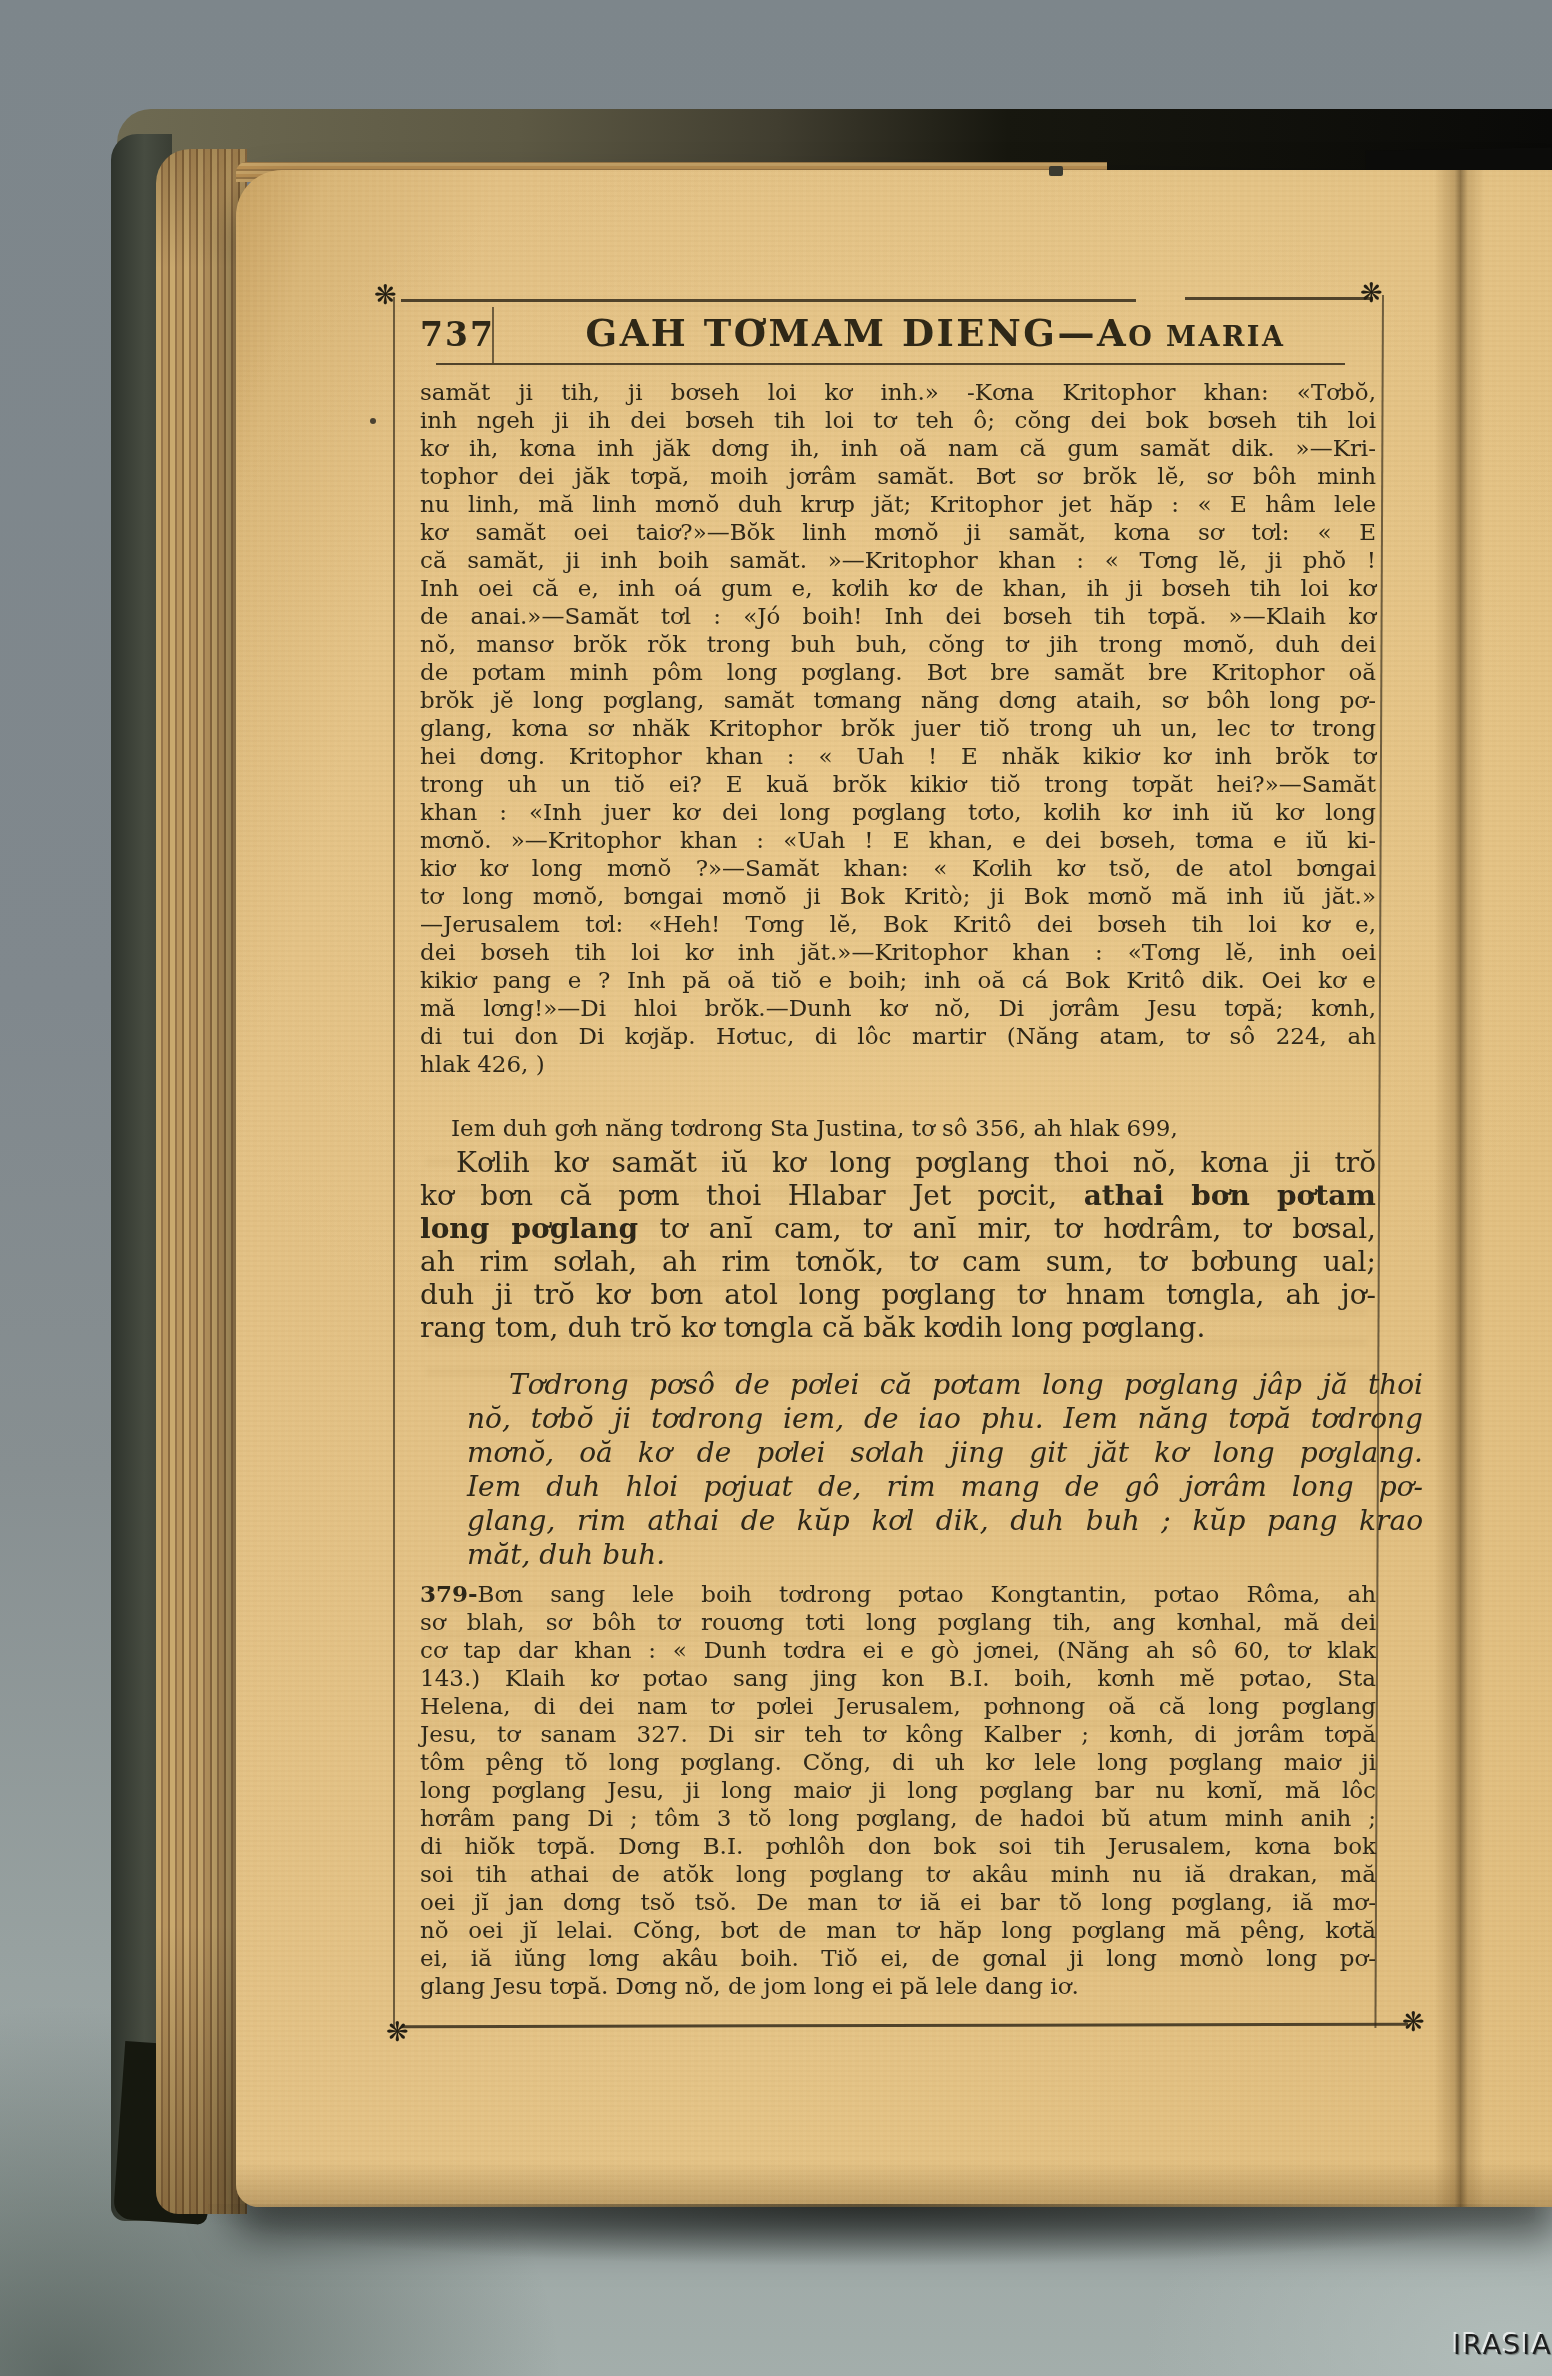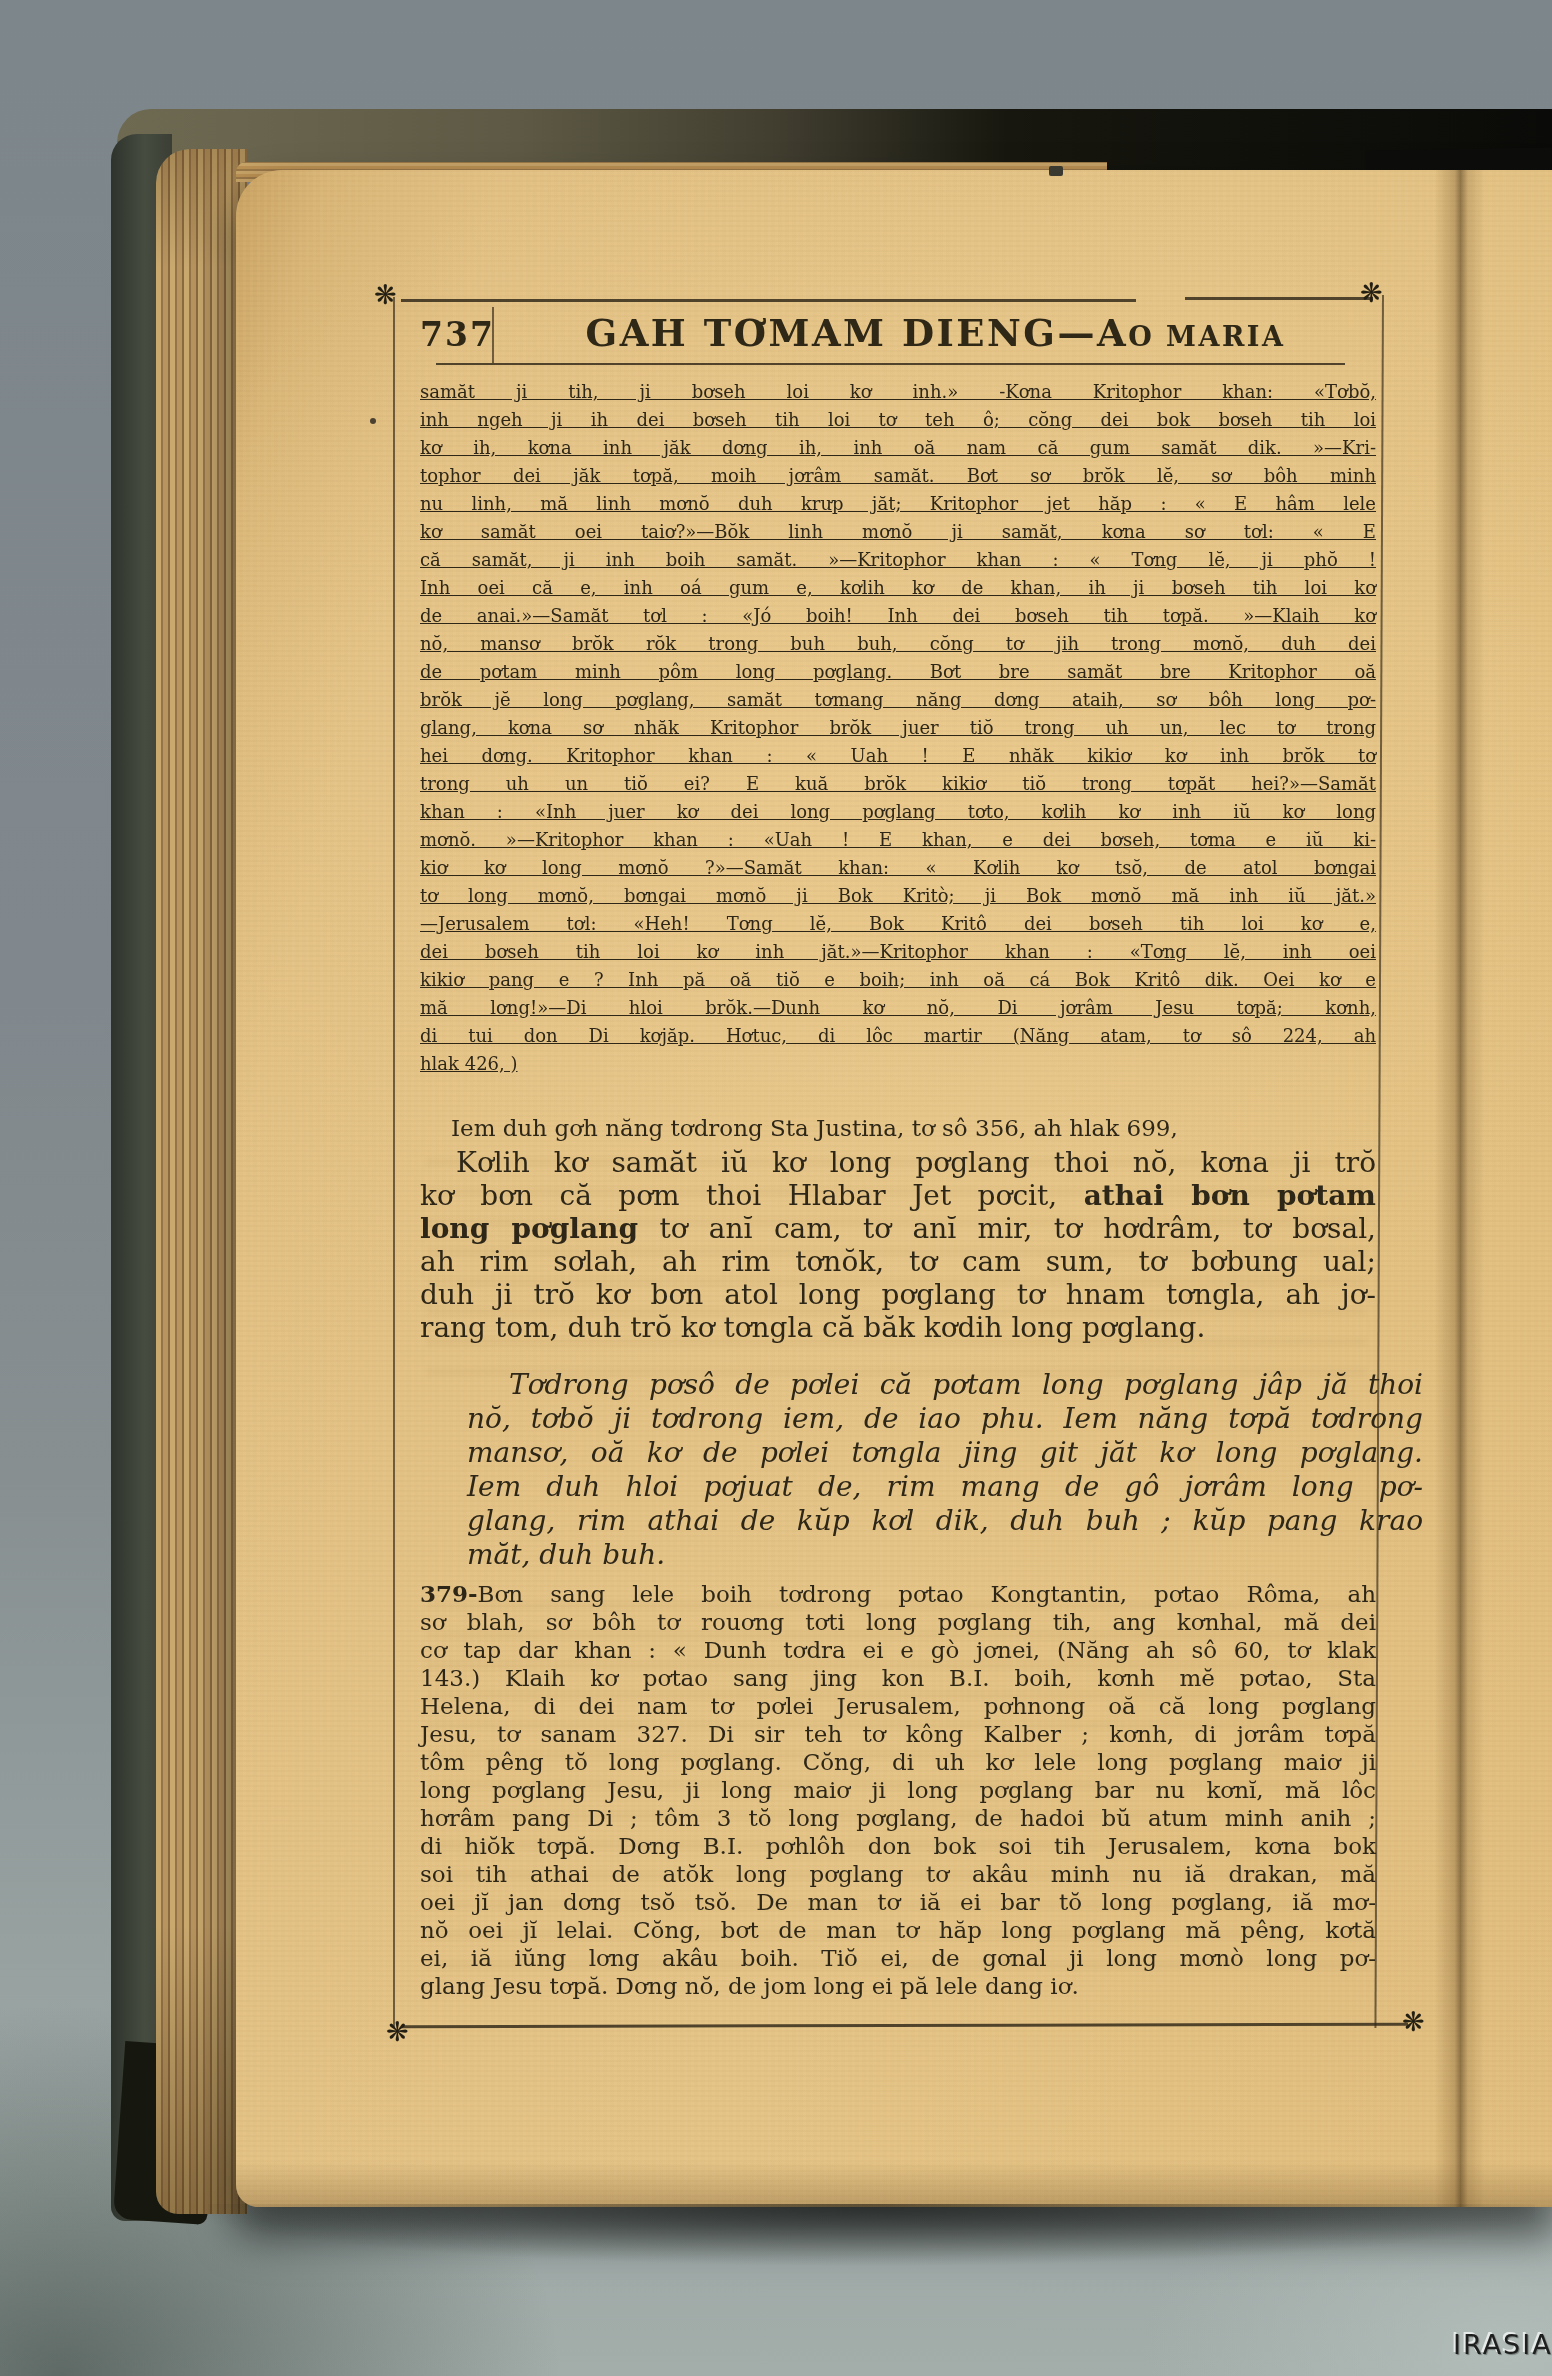--- a/index.html
+++ b/index.html
@@ -56,21 +56,21 @@
   .page-number{position:absolute;left:420px;top:315px;width:71px;text-align:center;
     font-size:33px;font-weight:600;color:#2f2817;letter-spacing:2px;}
   .header-title{position:absolute;left:500px;top:311px;width:871px;text-align:center;color:#2f2817;white-space:nowrap;}
   .header-title .t-main{font-size:37px;font-weight:600;letter-spacing:2.5px;}
   .header-title .t-small{font-size:27px;font-weight:600;letter-spacing:2.5px;}
   
   .textcol{position:absolute;left:420px;width:956px;color:#2e2718;}
   .line{text-align:justify;text-align-last:justify;}
   .line.nojust{text-align-last:left;}
   .line b{font-weight:700;}
-  .para-p1{top:378px;font-size:18px;line-height:28px;text-decoration:underline;}
+  .para-p1{top:378px;font-size:23px;line-height:28px;}
   .para-note{top:1113px;font-size:23px;line-height:30px;}
   .para-note .line{text-indent:31px;}
   .para-p3{top:1146px;font-size:28px;line-height:33px;}
   .para-p3 .line:first-child{text-indent:36px;}
   .para-p4{top:1368px;font-size:28px;line-height:34px;font-style:italic;margin-left:47px;}
   .para-p4 .line:first-child{text-indent:42px;}
   .para-p5{top:1580px;font-size:23px;line-height:28px;}
   
   .watermark{position:absolute;left:1453px;top:2329px;color:#1e1f1f;
     font-family:"DejaVu Sans","Liberation Sans",sans-serif;font-size:27px;letter-spacing:2px;
@@ -151,21 +151,21 @@
       <div class="line">Kơlih kơ samăt iŭ kơ long pơglang thoi nŏ,  kơna ji trŏ</div>
       <div class="line">kơ bơn că pơm thoi Hlabar Jet pơcit, <b>athai bơn pơtam</b></div>
       <div class="line"><b>long pơglang</b> tơ anĭ cam, tơ anĭ mir, tơ hơdrâm, tơ bơsal,</div>
       <div class="line">ah rim sơlah, ah rim tơnŏk, tơ cam sum, tơ bơbung ual;</div>
       <div class="line">duh ji trŏ kơ bơn atol long pơglang tơ hnam tơngla, ah jơ-</div>
       <div class="line nojust">rang tom, duh trŏ kơ tơngla că băk kơdih long pơglang.</div>
     </div>
   <div class="textcol para-p4">
       <div class="line">Tơdrong pơsô de pơlei că pơtam long pơglang jâp jă thoi</div>
       <div class="line">nŏ, tơbŏ ji tơdrong iem, de iao phu. Iem năng tơpă tơdrong</div>
-      <div class="line">mansơ, oă kơ de pơlei tơngla jing git jăt kơ long pơglang.</div>
+      <div class="line">mơnŏ, oă kơ de pơlei sơlah jing git jăt kơ long pơglang.</div>
       <div class="line">Iem duh hloi pơjuat de, rim mang de gô jơrâm long pơ-</div>
       <div class="line">glang, rim athai de kŭp kơl dik, duh buh ; kŭp pang krao</div>
       <div class="line nojust">măt, duh buh.</div>
     </div>
   <div class="textcol para-p5">
       <div class="line"><b>379-</b>Bơn sang lele boih tơdrong pơtao Kongtantin, pơtao Rôma, ah</div>
       <div class="line">sơ blah, sơ bôh tơ rouơng tơti long pơglang tih, ang kơnhal, mă dei</div>
       <div class="line">cơ tap dar khan : « Dunh tơdra ei e gò jơnei, (Năng ah sô 60, tơ klak</div>
       <div class="line">143.) Klaih kơ pơtao sang jing kon B.I. boih, kơnh mĕ pơtao, Sta</div>
       <div class="line">Helena, di dei nam tơ pơlei Jerusalem, pơhnong oă că long pơglang</div>

